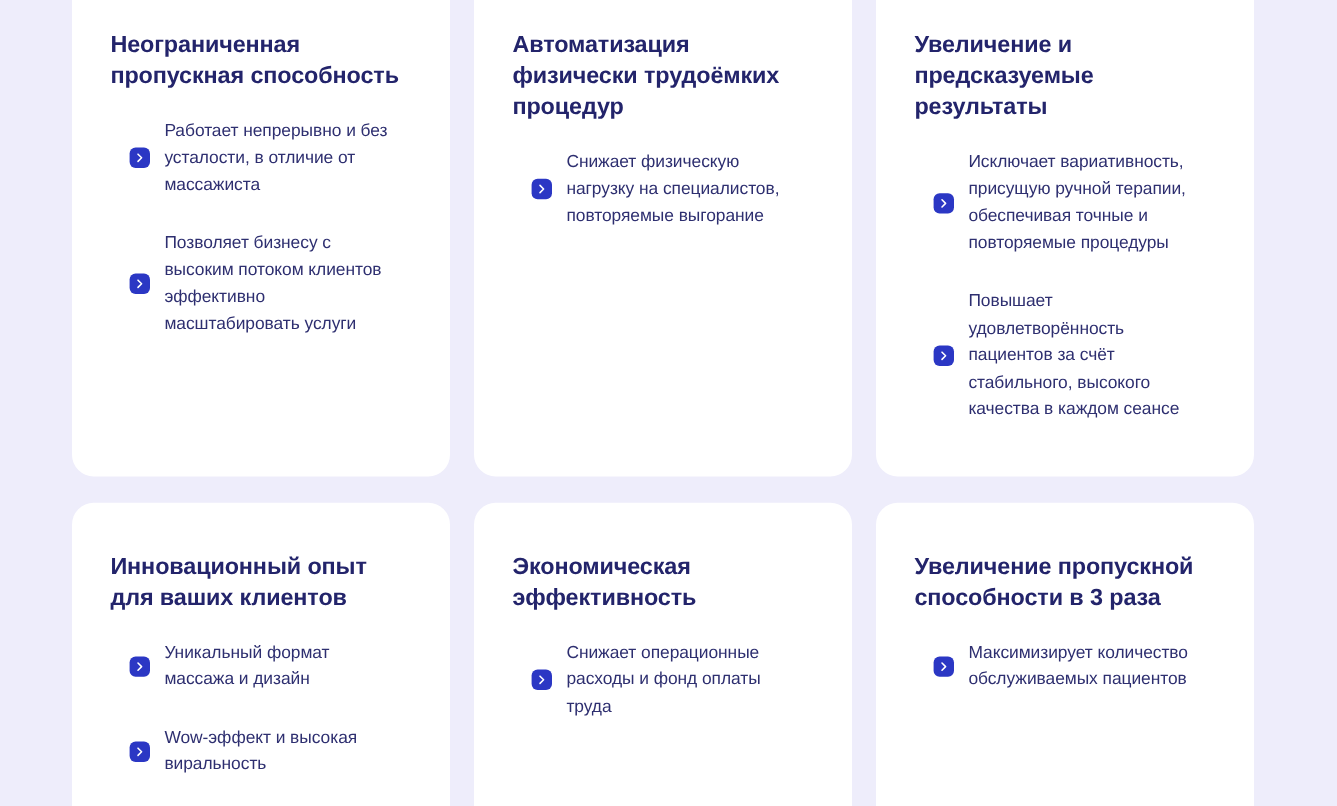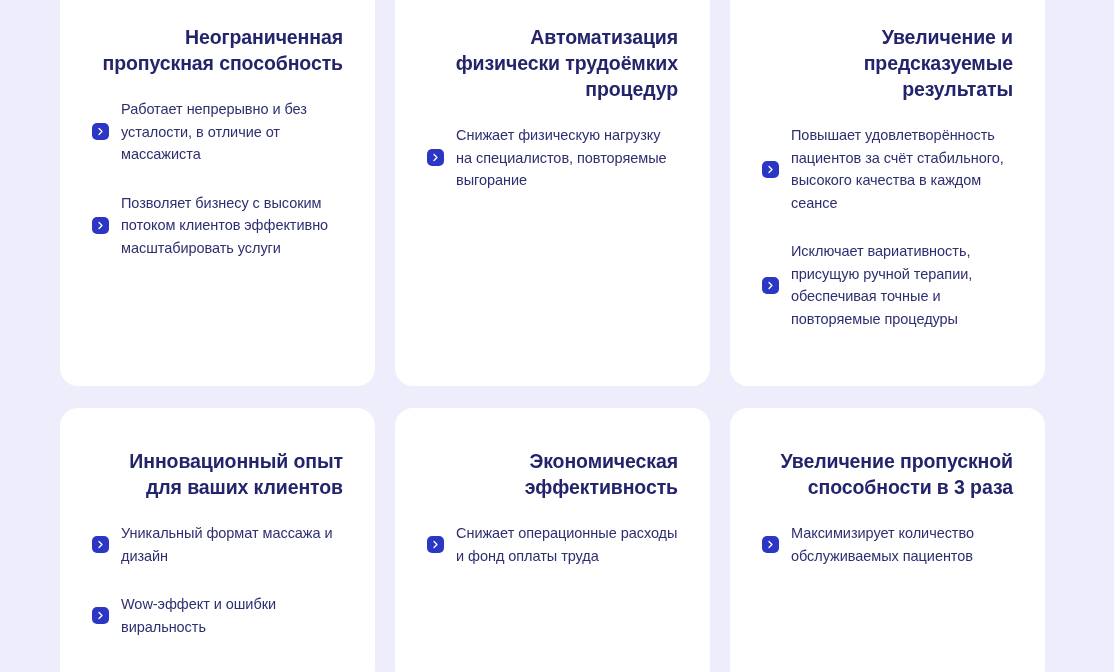--- a/index.html
+++ b/index.html
@@ -40,25 +40,24 @@
     min-height: 278px;
     padding: 40px 32px 28px 32px;
   }
   .card-title {
     color: #23246b;
     font-size: 19.5px;
     line-height: 26px;
     font-weight: bold;
     margin: 0 0 22px 0;
     letter-spacing: -0.1px;
-    text-align: right;
   }
   .bullets {
     list-style: none;
-    margin: 0;
+    margin: 16px;
     padding: 0;
   }
   .bullet {
     display: flex;
     align-items: center;
     gap: 12px;
     margin-bottom: 26px;
   }
   .bullet:last-child { margin-bottom: 0; }
   .chev {
@@ -123,29 +122,29 @@
 
     <div class="card">
       <h3 class="card-title">Увеличение и предсказуемые результаты</h3>
       <ul class="bullets">
         <li class="bullet">
           <span class="chev">
             <svg width="7" height="9" viewBox="0 0 7 9">
                 <path d="M2 1.5 L5 4.5 L2 7.5" fill="none" stroke="#ffffff" stroke-width="1.3" stroke-linecap="round" stroke-linejoin="round"></path>
               </svg>
           </span>
-          <span class="bullet-text">Повышает удовлетворённость пациентов за счёт стабильного, высокого качества в каждом сеансе</span>
+          <span class="bullet-text">Исключает вариативность, присущую ручной терапии, обеспечивая точные и повторяемые процедуры</span>
         </li>
         <li class="bullet">
           <span class="chev">
             <svg width="7" height="9" viewBox="0 0 7 9">
                 <path d="M2 1.5 L5 4.5 L2 7.5" fill="none" stroke="#ffffff" stroke-width="1.3" stroke-linecap="round" stroke-linejoin="round"></path>
               </svg>
           </span>
-          <span class="bullet-text">Исключает вариативность, присущую ручной терапии, обеспечивая точные и повторяемые процедуры</span>
+          <span class="bullet-text">Повышает удовлетворённость пациентов за счёт стабильного, высокого качества в каждом сеансе</span>
         </li>
       </ul>
     </div>
 
     <div class="card row2">
       <h3 class="card-title">Инновационный опыт для ваших клиентов</h3>
       <ul class="bullets">
         <li class="bullet">
           <span class="chev">
             <svg width="7" height="9" viewBox="0 0 7 9">
@@ -153,21 +152,21 @@
               </svg>
           </span>
           <span class="bullet-text">Уникальный формат массажа и дизайн</span>
         </li>
         <li class="bullet">
           <span class="chev">
             <svg width="7" height="9" viewBox="0 0 7 9">
                 <path d="M2 1.5 L5 4.5 L2 7.5" fill="none" stroke="#ffffff" stroke-width="1.3" stroke-linecap="round" stroke-linejoin="round"></path>
               </svg>
           </span>
-          <span class="bullet-text">Wow-эффект и ошибки виральность</span>
+          <span class="bullet-text">Wow-эффект и высокая виральность</span>
         </li>
       </ul>
     </div>
 
     <div class="card row2">
       <h3 class="card-title">Экономическая эффективность</h3>
       <ul class="bullets">
         <li class="bullet">
           <span class="chev">
             <svg width="7" height="9" viewBox="0 0 7 9">

